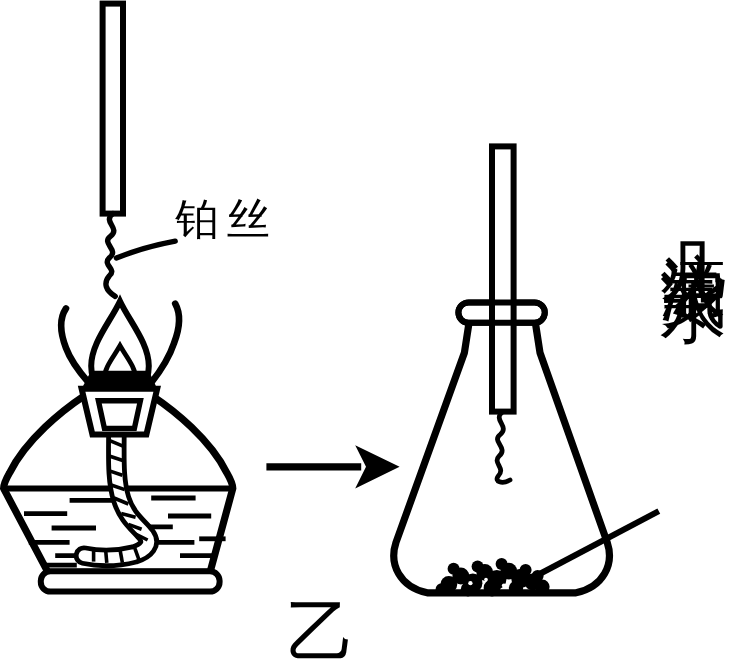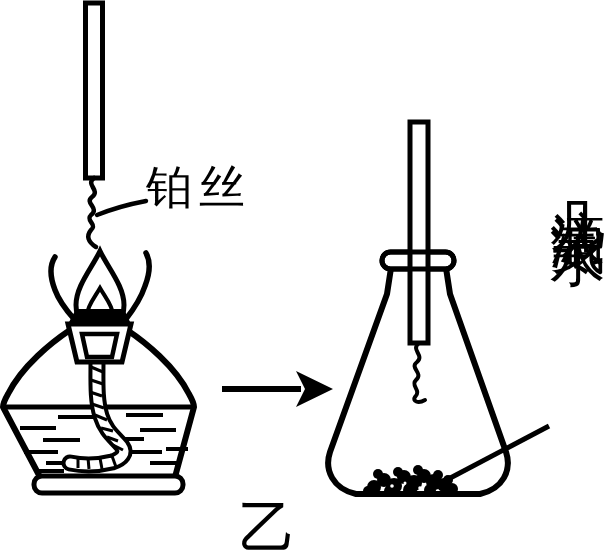--- a/index.html
+++ b/index.html
@@ -15,21 +15,21 @@
   #diagram-svg { position: absolute; left: 0; top: 0; }
   .label {
     position: absolute;
     color: #000000;
     line-height: 1.0;
     white-space: nowrap;
     user-select: none;
   }
   #platinum-label {
     left: 146px; top: 165px;
-    font-size: 46px;
+    font-size: 36px;
     letter-spacing: 7px;
   }
   #ammonia-label {
     left: 550px; top: 157px;
     font-size: 55px;
     writing-mode: vertical-rl;
     text-orientation: upright;
     letter-spacing: 8px;
   }
   #figure-caption {

